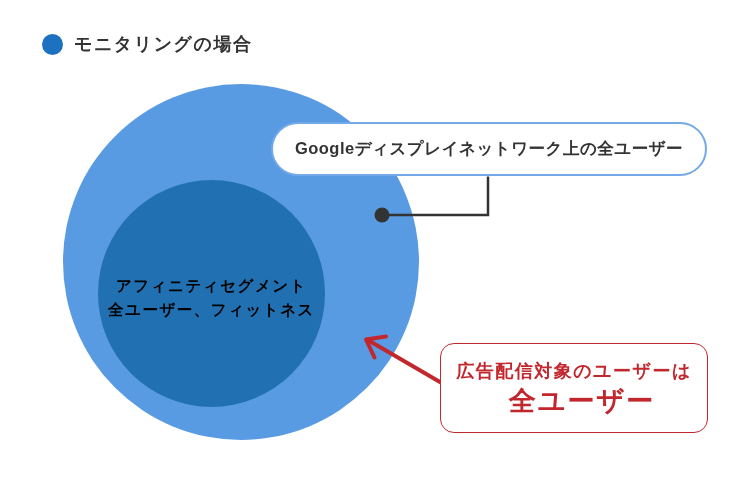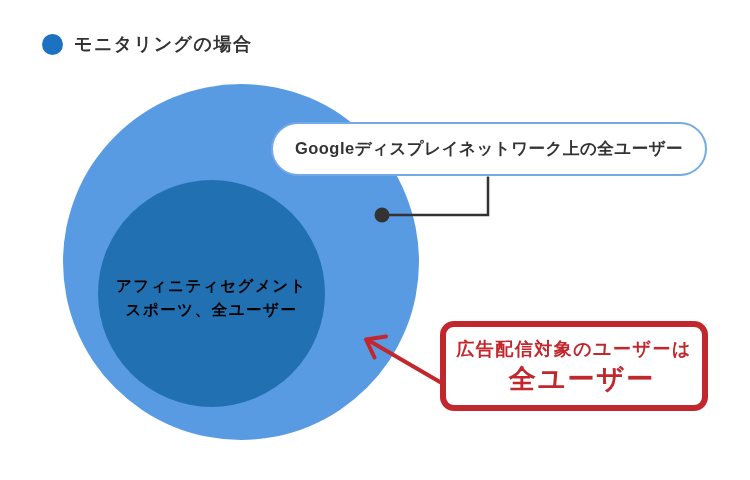--- a/index.html
+++ b/index.html
@@ -101,26 +101,26 @@
     font-size: 16.5px;
     font-weight: bold;
     color: #333333;
     letter-spacing: 0.5px;
     white-space: nowrap;
   }
   
   .annotation-box {
     position: absolute;
     left: 440px;
-    top: 321px;
+    top: 343px;
     width: 268px;
     height: 90px;
     box-sizing: border-box;
     background: #ffffff;
-    border: 6px solid #737373;
+    border: 1px solid #737373;
     border-radius: 14px;
     display: flex;
     flex-direction: column;
     align-items: center;
     justify-content: center;
     z-index: 5;
   }
   .annotation-line1 {
     font-size: 18px;
     font-weight: bold;
@@ -146,21 +146,21 @@
   <div class="title-row">
     <span class="bullet" style="background-color: rgb(29, 113, 193);"></span>
     <span class="title-text" style="color: rgb(51, 51, 51);">モニタリングの場合</span>
   </div>
 
   <div class="outer-circle" style="background-color: rgb(89, 155, 227);"></div>
 
   <div class="inner-circle" style="background-color: rgb(33, 113, 178);">
     <div class="inner-circle-text">
       <div>アフィニティセグメント</div>
-      <div>スポーツ、全ユーザー</div>
+      <div>全ユーザー、フィットネス</div>
     </div>
   </div>
 
   <svg class="overlay" width="750" height="480" viewBox="0 0 750 480">
     <polyline points="488,176.5 488,215 382,215" fill="none" stroke="#333333" stroke-width="2.5"></polyline>
     <circle cx="382" cy="215" r="7.5" fill="#333333"></circle>
     <line x1="452" y1="389" x2="367" y2="339.5" stroke="#c1272d" stroke-width="4" stroke-linecap="round"></line>
     <polyline points="386,336.5 366,339.5 374.5,357.5" fill="none" stroke="#c1272d" stroke-width="4" stroke-linecap="round" stroke-linejoin="round"></polyline>
   </svg>
 

